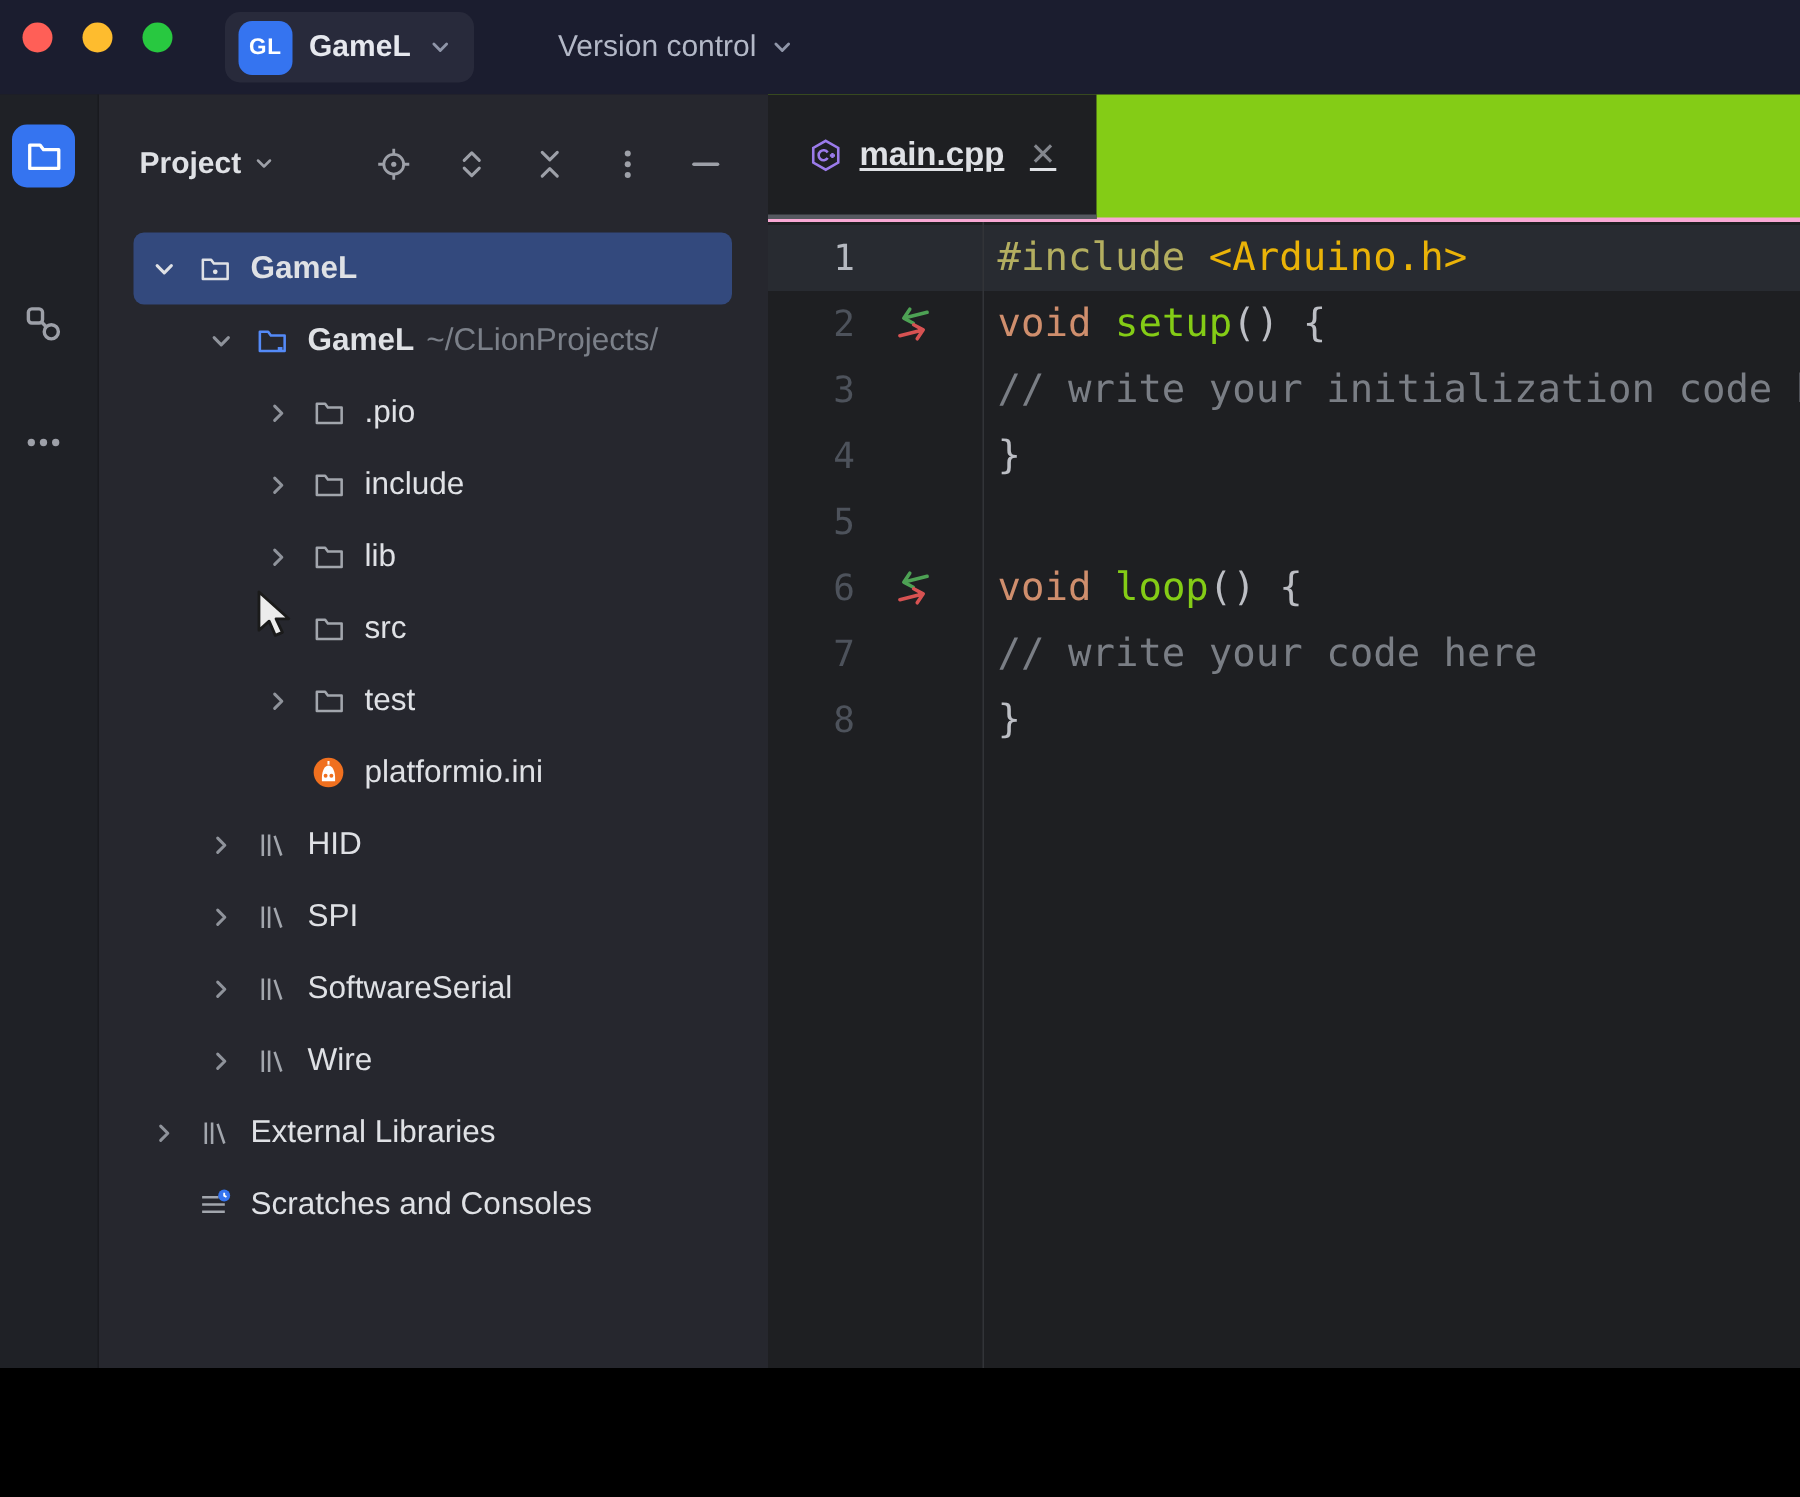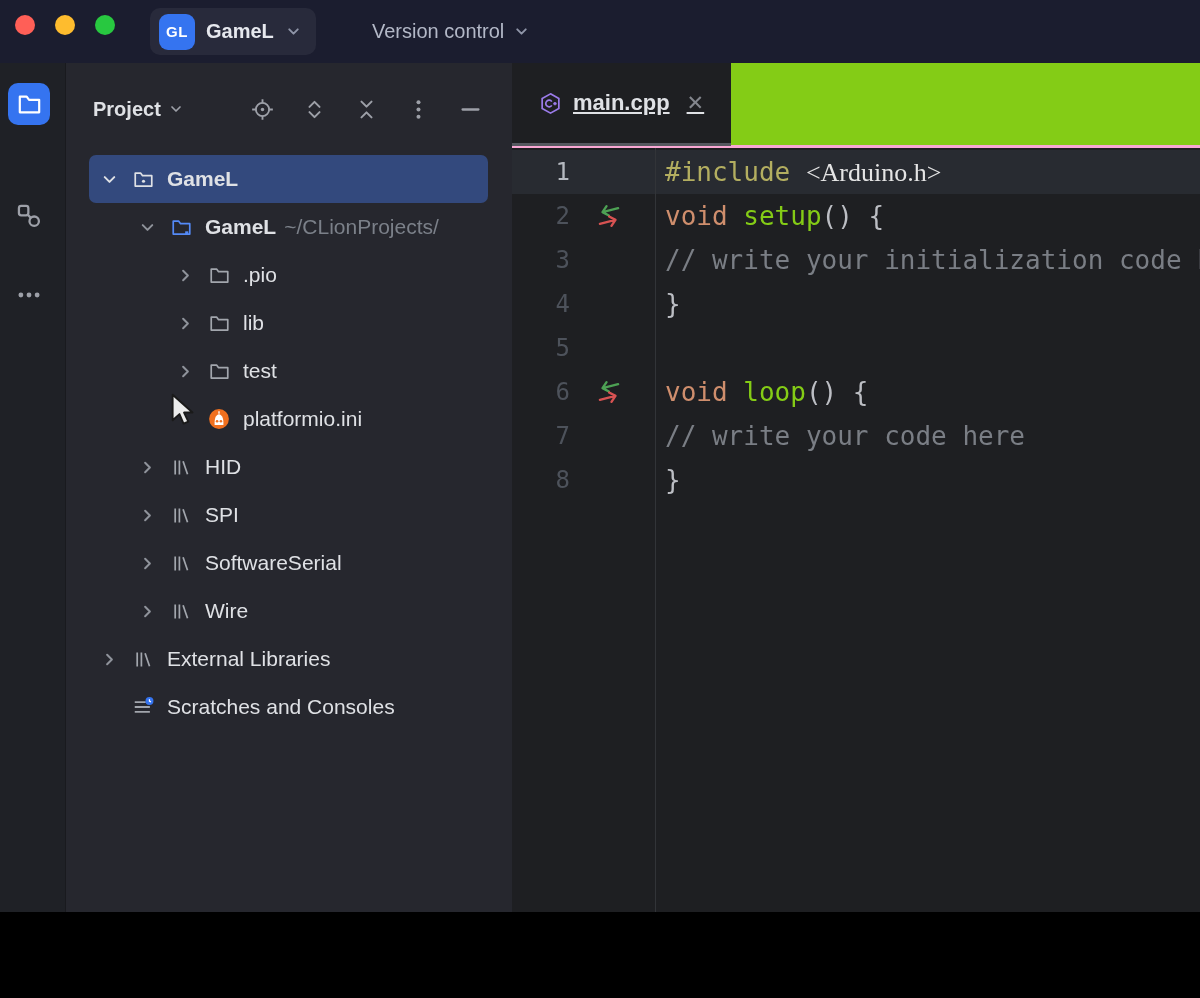--- a/index.html
+++ b/index.html
@@ -62,21 +62,21 @@
         font-family:"DejaVu Sans Mono",monospace;}
   .gutter-sep{position:absolute;left:143px;top:0;bottom:0;width:1px;background:#323438;z-index:3;}
   .code-line{display:flex;height:44px;line-height:44px;white-space:pre;}
   .code-line.hl{background:#282b31;}
   .ln{flex:0 0 58px;width:58px;text-align:right;font-size:24px;color:#4d525b;}
   .code-line.hl .ln{color:#b4b8bf;}
   .gmark{flex:0 0 85px;width:85px;position:relative;}
   .gmark svg{position:absolute;left:24px;top:8px;}
   .ctext{padding-left:10px;font-size:26px;color:#bcbec4;}
   .tok-preprocessor{color:#b3ae60;}
-  .tok-include{color:#e5e5e5;font-family:Liberation Serif, serif;}
+  .tok-include{color:#eab308;}
   .tok-keyword{color:#cf8e6d;}
   .tok-function{color:#84cc16;}
   .tok-plain{color:#bcbec4;}
   .tok-comment{color:#7a7e85;}
 
   .mouse-cursor{position:absolute;left:169px;top:393px;z-index:50;pointer-events:none;}
 </style>
 </head>
 <body>
 
@@ -226,21 +226,43 @@
             <span class="chev">
               <svg width="19" height="19" viewBox="0 0 16 16">
                 <path d="M6 4l4 4-4 4" fill="none" stroke="currentColor" stroke-width="1.7" stroke-linecap="round" stroke-linejoin="round"></path>
               </svg>
             </span>
             <span class="ticon">
               <svg width="21" height="21" viewBox="0 0 16 16">
                 <path d="M1.7 3.2h4.2l1.4 1.9h7V13H1.7z" fill="none" stroke="currentColor" stroke-width="1.3" stroke-linejoin="round"></path>
               </svg>
             </span>
+            <span class="lab">include</span>
+          </div>
+          <div class="tree-row" style="padding-left: 100px;">
+            <span class="chev">
+              <svg width="19" height="19" viewBox="0 0 16 16">
+                <path d="M6 4l4 4-4 4" fill="none" stroke="currentColor" stroke-width="1.7" stroke-linecap="round" stroke-linejoin="round"></path>
+              </svg>
+            </span>
+            <span class="ticon">
+              <svg width="21" height="21" viewBox="0 0 16 16">
+                <path d="M1.7 3.2h4.2l1.4 1.9h7V13H1.7z" fill="none" stroke="currentColor" stroke-width="1.3" stroke-linejoin="round"></path>
+              </svg>
+            </span>
             <span class="lab">lib</span>
+          </div>
+          <div class="tree-row" style="padding-left: 100px;">
+            <span class="chev"></span>
+            <span class="ticon">
+              <svg width="21" height="21" viewBox="0 0 16 16">
+                <path d="M1.7 3.2h4.2l1.4 1.9h7V13H1.7z" fill="none" stroke="currentColor" stroke-width="1.3" stroke-linejoin="round"></path>
+              </svg>
+            </span>
+            <span class="lab">src</span>
           </div>
           <div class="tree-row" style="padding-left: 100px;">
             <span class="chev">
               <svg width="19" height="19" viewBox="0 0 16 16">
                 <path d="M6 4l4 4-4 4" fill="none" stroke="currentColor" stroke-width="1.7" stroke-linecap="round" stroke-linejoin="round"></path>
               </svg>
             </span>
             <span class="ticon">
               <svg width="21" height="21" viewBox="0 0 16 16">
                 <path d="M1.7 3.2h4.2l1.4 1.9h7V13H1.7z" fill="none" stroke="currentColor" stroke-width="1.3" stroke-linejoin="round"></path>

